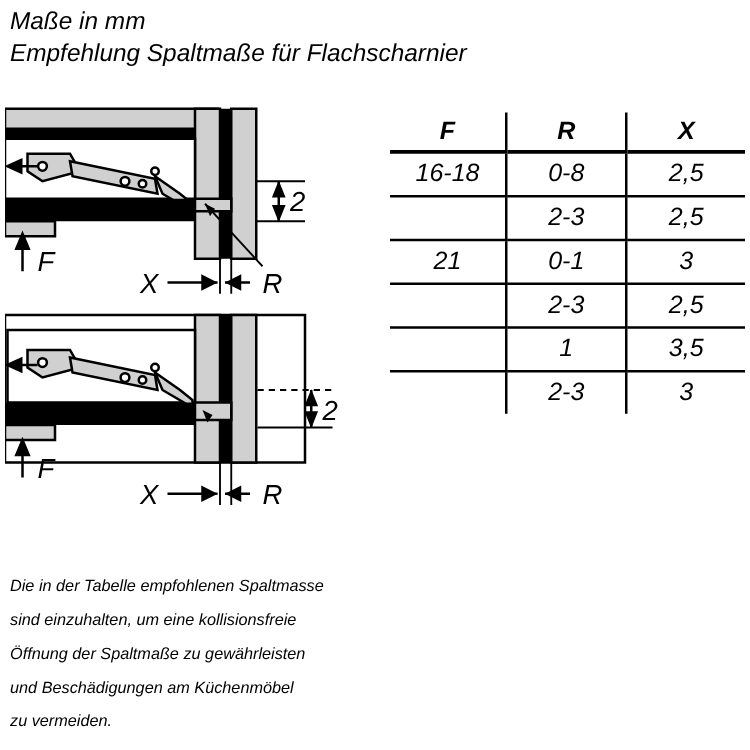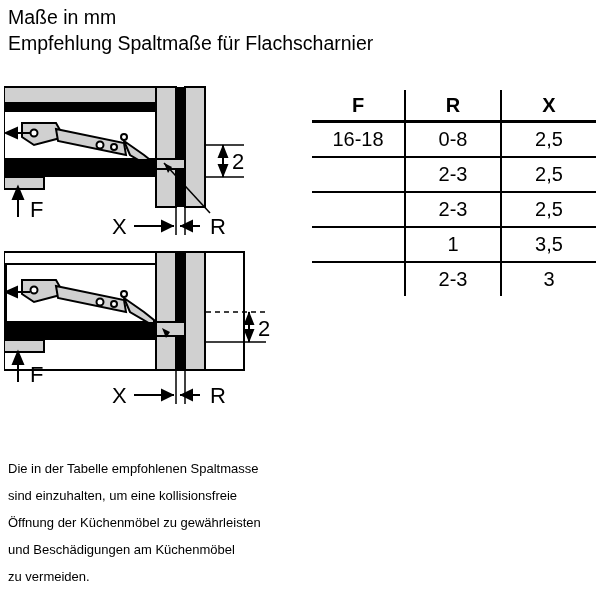--- a/index.html
+++ b/index.html
@@ -12,20 +12,21 @@
     height: 600px;
     font-family: "Liberation Sans", sans-serif;
     color: #000000;
     overflow: hidden;
     position: relative;
   }
   .page {
     position: relative;
     width: 600px;
     height: 444px;
+    font-style: italic;
   }
   
   .heading-block {
     position: absolute;
     left: 8px;
     top: 4px;
     width: 584px;
   }
   .heading-line {
     font-size: 19.5px;
@@ -262,20 +263,25 @@
           <td class="cF">16-18</td>
           <td class="cR">0-8</td>
           <td class="cX">2,5</td>
         </tr>
         <tr>
           <td class="cF"></td>
           <td class="cR">2-3</td>
           <td class="cX">2,5</td>
         </tr>
         <tr>
+          <td class="cF">21</td>
+          <td class="cR">0-1</td>
+          <td class="cX">3</td>
+        </tr>
+        <tr>
           <td class="cF"></td>
           <td class="cR">2-3</td>
           <td class="cX">2,5</td>
         </tr>
         <tr>
           <td class="cF"></td>
           <td class="cR">1</td>
           <td class="cX">3,5</td>
         </tr>
         <tr class="last">
@@ -283,18 +289,18 @@
           <td class="cR">2-3</td>
           <td class="cX">3</td>
         </tr>
       </tbody>
     </table>
   </div>
 
   <div class="footer-block">
     <div class="footer-line">Die in der Tabelle empfohlenen Spaltmasse</div>
     <div class="footer-line">sind einzuhalten, um eine kollisionsfreie</div>
-    <div class="footer-line">Öffnung der Küchenmöbel zu gewährleisten</div>
+    <div class="footer-line">Öffnung der Spaltmaße zu gewährleisten</div>
     <div class="footer-line">und Beschädigungen am Küchenmöbel</div>
     <div class="footer-line">zu vermeiden.</div>
   </div>
 
 </div>
 
 </body></html>

